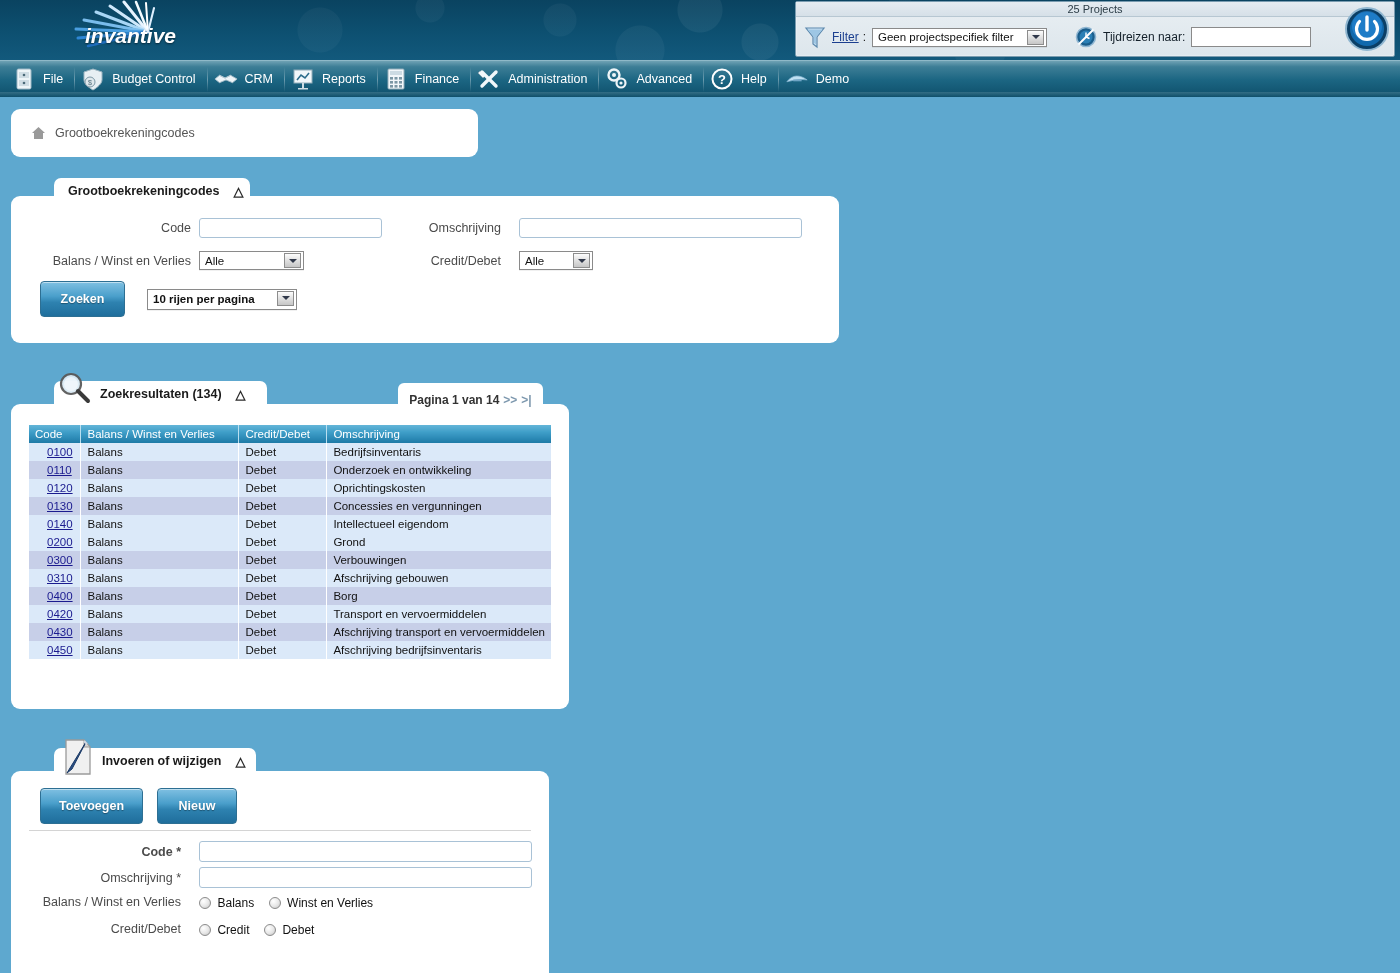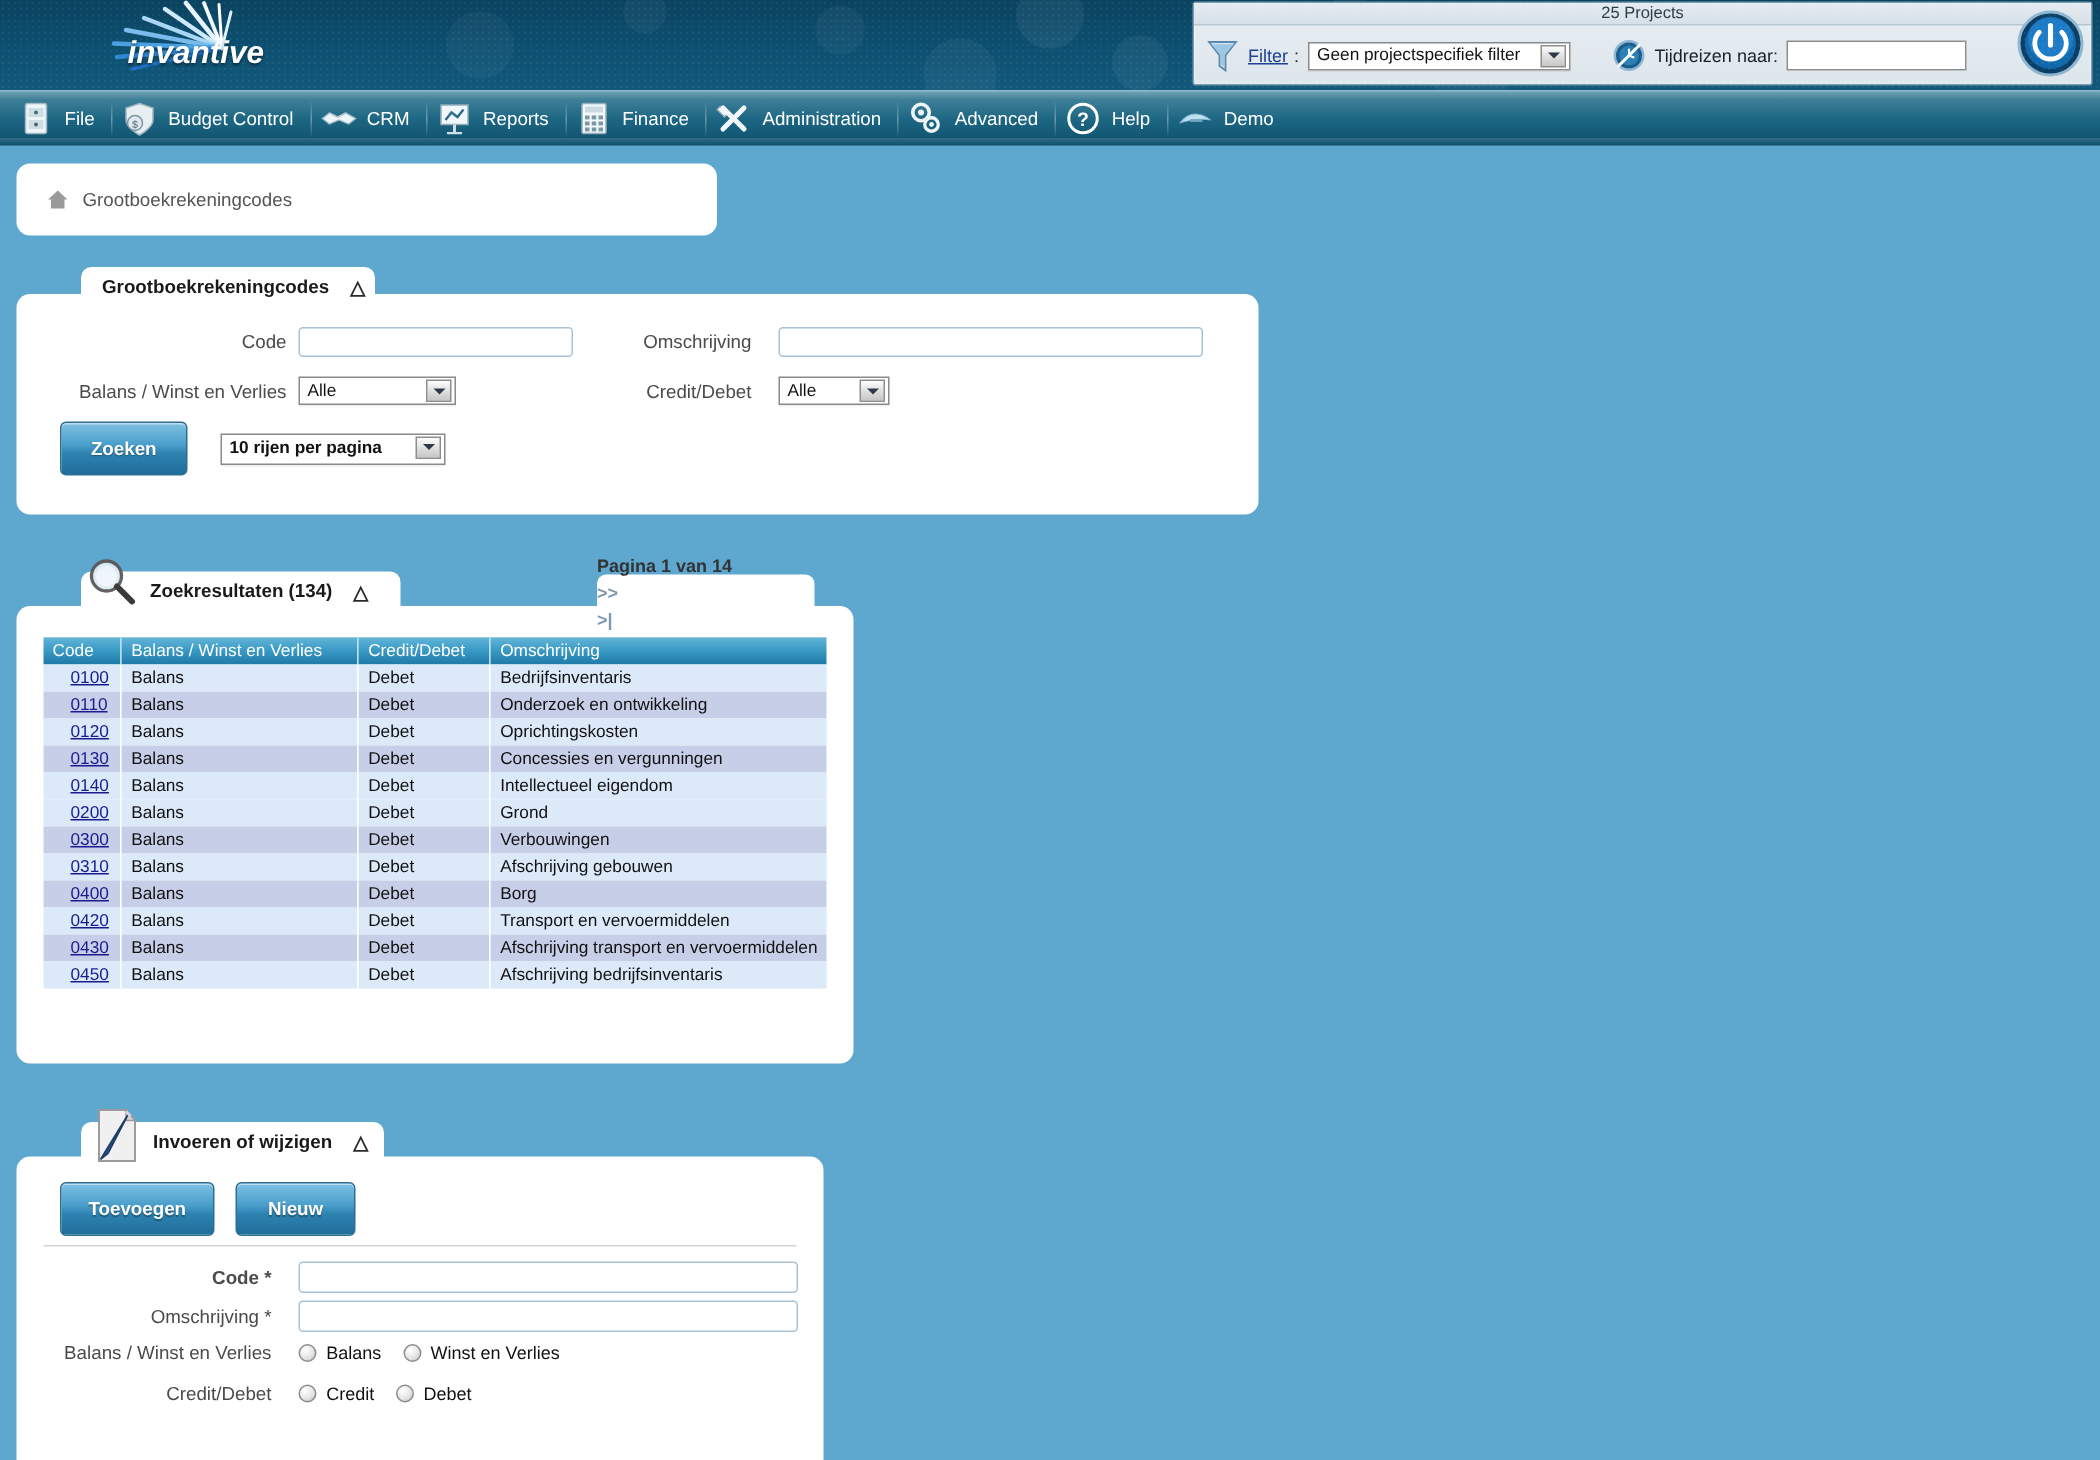--- a/index.html
+++ b/index.html
@@ -226,25 +226,24 @@
   }
 
   
   #resultsTab { left: 54px; top: 381px; width: 213px; padding-left: 46px; }
   .magnifier { position: absolute; left: 56px; top: 370px; width: 36px; height: 36px; z-index: 4; }
   #pagerTab {
     position: absolute; left: 398px; top: 383px;
     width: 145px; height: 24px;
     background: #fff;
     border-radius: 6px 6px 0 0;
-    display: flex; align-items: flex-start; justify-content: center;
+    display: flex; align-items: flex-end; justify-content: center;
     z-index: 3;
     font-size: 12px; font-weight: bold; color: #333;
     gap: 4px;
-    flex-direction: column;
   }
   .pager-nav { color: #7d98ae; font-weight: bold; cursor: pointer; font-size: 12px; }
   #resultsPanel { left: 11px; top: 404px; width: 558px; height: 305px; }
 
   table.grid {
     border-collapse: collapse;
     position: absolute; left: 29px; top: 425px;
     width: 522px;
     font-size: 11.5px;
   }

